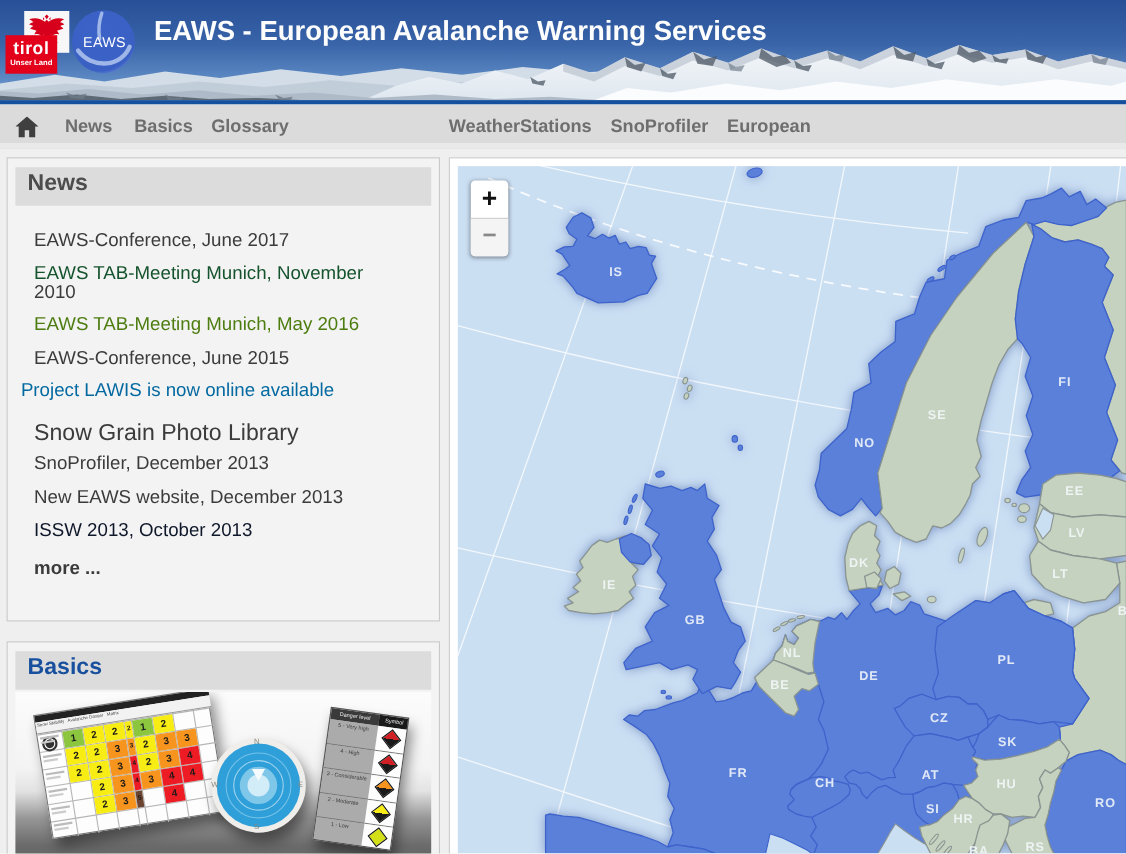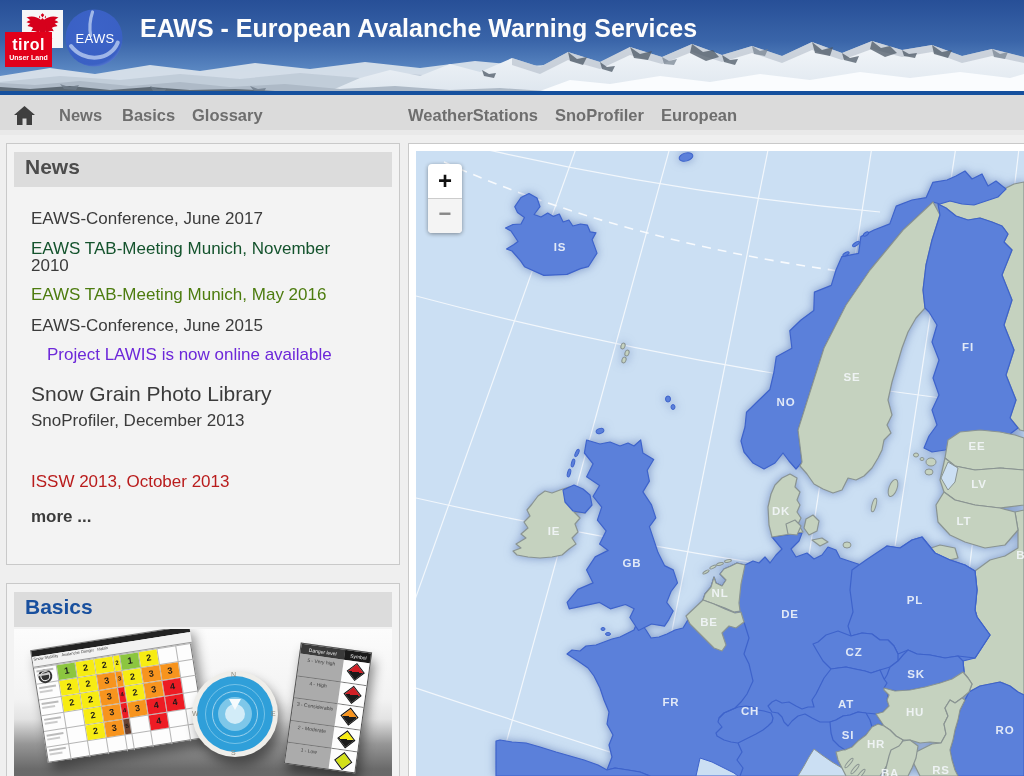--- a/index.html
+++ b/index.html
@@ -198,24 +198,25 @@
 </div>
 </div>
 
 <div class="panel" style="left:6px;top:143px;width:394px;height:422px">
 <div class="phead">News</div>
 <div style="position:absolute;left:24px;top:65px;font-size:17px;color:#3b3b3b;white-space:nowrap">EAWS-Conference, June 2017</div>
     <div style="position:absolute;left:24px;top:95px;font-size:17px;color:#14532d;white-space:nowrap">EAWS TAB-Meeting Munich, November</div>
     <div style="position:absolute;left:24px;top:112px;font-size:17px;color:#3b3b3b;white-space:nowrap">2010</div>
     <div style="position:absolute;left:24px;top:141px;font-size:17px;color:#4d7c0f;white-space:nowrap">EAWS TAB-Meeting Munich, May 2016</div>
     <div style="position:absolute;left:24px;top:172px;font-size:17px;color:#3b3b3b;white-space:nowrap">EAWS-Conference, June 2015</div>
-    <div style="position:absolute;left:40px;top:201px;font-size:17px;color:#6d28d9;white-space:nowrap">Project LAWIS is now online available</div>
+    <div style="position:absolute;left:12px;top:201px;font-size:17px;color:#0369a1;white-space:nowrap">Project LAWIS is now online available</div>
     <div style="position:absolute;left:24px;top:238px;font-size:21px;color:#3b3b3b;white-space:nowrap">Snow Grain Photo Library</div>
     <div style="position:absolute;left:24px;top:267px;font-size:17px;color:#3b3b3b;white-space:nowrap">SnoProfiler, December 2013</div>
-    <div style="position:absolute;left:24px;top:328px;font-size:17px;color:#b91c1c;white-space:nowrap">ISSW 2013, October 2013</div>
+    <div style="position:absolute;left:24px;top:298px;font-size:17px;color:#3b3b3b;white-space:nowrap">New EAWS website, December 2013</div>
+    <div style="position:absolute;left:24px;top:328px;font-size:17px;color:#0f172a;white-space:nowrap">ISSW 2013, October 2013</div>
     <div style="position:absolute;left:24px;top:363px;font-size:17px;color:#3b3b3b;font-weight:bold;white-space:nowrap">more ...</div>
 </div>
 
 <div class="panel" style="left:6px;top:583px;width:394px;height:300px">
 <div class="phead" style="color:#19509e">Basics</div>
 <div style="position:absolute;left:7px;top:45px;right:7px;height:250px;background:linear-gradient(180deg,#fcfcfc 0%,#f3f3f3 28%,#e3e3e3 36%,#969696 46%,#6a6a6a 56%,#565656 100%);overflow:hidden">
 <div style="position:absolute;left:24px;top:8px;width:160px;height:114px;background:#fdfdfd;border:1px solid #777;transform:rotate(-9deg);transform-origin:50% 50%;box-shadow:4px 8px 12px rgba(0,0,0,0.45)">
         <div style="position:absolute;left:0;top:0;width:160px;height:6px;background:#222"></div>
         <div style="position:absolute;left:0;top:6px;width:160px;height:11px;background:#f2f2f2;border-bottom:1px solid #999;font-size:4px;color:#444;overflow:hidden;line-height:4px;padding:1px">Snow Stability &nbsp; Avalanche Danger &nbsp; Matrix</div>
         <div style="position:absolute;left:22px;top:17px;width:1px;height:97px;background:#b5b5b5"></div>

